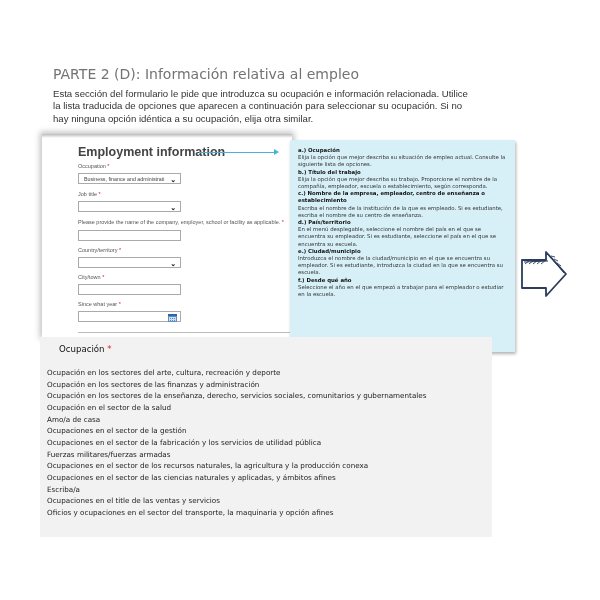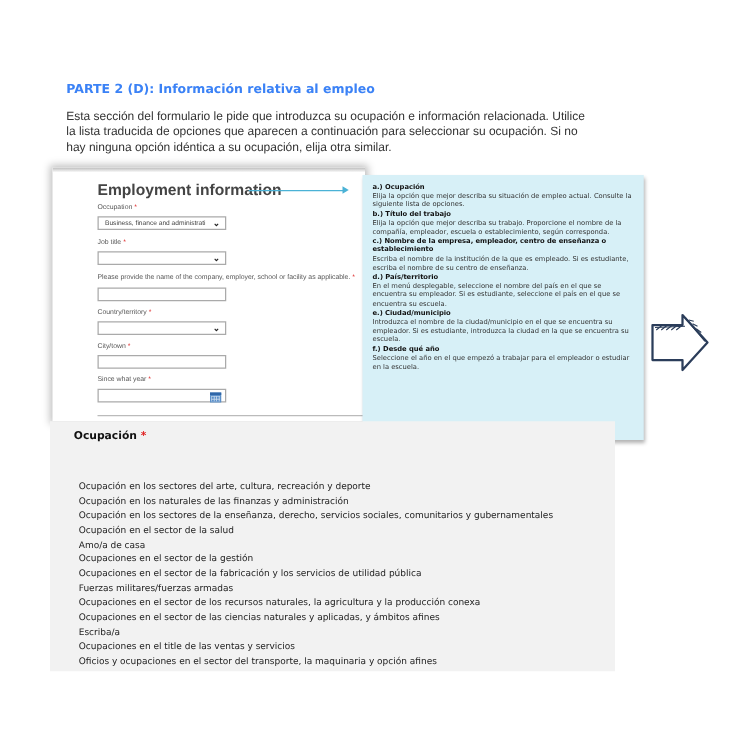--- a/index.html
+++ b/index.html
@@ -1,18 +1,18 @@
 <!DOCTYPE html>
 <html><head>
 <meta charset="utf-8">
 <style>
   html, body { margin: 0; padding: 0; background: #ffffff; }
   body { width: 600px; height: 600px; position: relative; overflow: hidden; font-family: "Liberation Sans", sans-serif; color: #222; }
 
-  .section-title { position: absolute; left: 53px; top: 66px; font-size: 10px; font-weight: bold; color: #3b82f6; font-family: "DejaVu Sans", sans-serif; letter-spacing: 0; }
+  .section-title { position: absolute; left: 53px; top: 66px; font-size: 14px; font-weight: normal; color: #737373; font-family: "DejaVu Sans", sans-serif; letter-spacing: 0; }
   .intro { position: absolute; left: 53px; top: 88px; width: 420px; font-size: 9.6px; line-height: 12.4px; color: #333; }
 
   
   .form-shot { position: absolute; left: 42px; top: 134px; width: 250px; height: 203px; background: #fff; box-shadow: 0 0 6px 2px rgba(0,0,0,0.25); overflow: hidden; }
   .form-shot .top-shade { position: absolute; left: 0; top: 0; width: 100%; height: 4px; background: linear-gradient(#bbb, #fff); }
   .emp-title { position: absolute; left: 36px; top: 11px; font-size: 12.5px; font-weight: bold; color: #444; }
   .emp-arrow { position: absolute; left: 157px; top: 18px; width: 76px; height: 1px; background: #4ab2d6; }
   .emp-arrow::after { content: ""; position: absolute; right: -4px; top: -3px; border-left: 5px solid #4ab2d6; border-top: 3.5px solid transparent; border-bottom: 3.5px solid transparent; }
 
   .f-label { position: absolute; left: 36px; font-size: 5.5px; color: #555; }
@@ -25,23 +25,23 @@
 
   
   .help { position: absolute; left: 290px; top: 140px; width: 225px; height: 212px; background: #d7f0f7; box-shadow: 1px 2px 3px rgba(0,0,0,0.3); padding: 7px 6px 0 8px; box-sizing: border-box; font-family: "DejaVu Sans", sans-serif; font-size: 5.4px; line-height: 7.2px; color: #333; }
   .help .h { font-weight: bold; color: #111; }
 
   
   .sketch-arrow { position: absolute; left: 518px; top: 248px; }
 
   
   .occ-box { position: absolute; left: 40px; top: 337px; width: 452px; height: 200px; background: #f2f2f2; }
-  .occ-head { position: absolute; left: 47px; top: 344px; font-size: 8.6px; font-weight: bold; color: #111; font-family: "DejaVu Sans", sans-serif; padding-left: 12px; }
+  .occ-head { position: absolute; left: 47px; top: 344px; font-size: 8.6px; font-weight: normal; color: #111; font-family: "DejaVu Sans", sans-serif; padding-left: 12px; }
   .occ-head .req { color: #e02020; }
-  .occ-list { position: absolute; left: 47px; top: 367px; font-family: "DejaVu Sans", sans-serif; font-size: 7.2px; line-height: 11.65px; color: #222; margin: 16px; padding: 0; list-style: none; }
+  .occ-list { position: absolute; left: 47px; top: 367px; font-family: "DejaVu Sans", sans-serif; font-size: 7.2px; line-height: 11.65px; color: #222; margin: 0; padding: 0; list-style: none; }
 </style>
 </head>
 <body>
 
 <div class="section-title">PARTE 2 (D): Información relativa al empleo</div>
 <div class="intro">Esta sección del formulario le pide que introduzca su ocupación e información relacionada. Utilice la lista traducida de opciones que aparecen a continuación para seleccionar su ocupación. Si no hay ninguna opción idéntica a su ocupación, elija otra similar.</div>
 
 <div class="form-shot">
   <div class="top-shade"></div>
   <div class="emp-title">Employment information</div>
@@ -89,21 +89,21 @@
   <path d="M4 12 L28 12 L28 4 L48 26 L28 48 L28 40 L4 40 Z" fill="none" stroke="#2b3d5a" stroke-width="1.8" stroke-linejoin="round"></path>
   <path d="M6 14 L30 13 M30 6 L46 25" fill="none" stroke="#2b3d5a" stroke-width="1"></path>
   <path d="M7 16 L12 12 M11 16 L16 12 M15 16 L20 12 M19 16 L24 12 M23 16 L28 12" stroke="#2b3d5a" stroke-width="0.9"></path>
   <path d="M33 8 L37 9 M36 11 L40 13 M39 15 L43 18" stroke="#2b3d5a" stroke-width="0.9"></path>
 </svg>
 
 <div class="occ-box"></div>
 <div class="occ-head"><span>Ocupación</span> <span class="req">*</span></div>
 <ul class="occ-list">
   <li>Ocupación en los sectores del arte, cultura, recreación y deporte</li>
-  <li>Ocupación en los naturales de las finanzas y administración</li>
+  <li>Ocupación en los sectores de las finanzas y administración</li>
   <li>Ocupación en los sectores de la enseñanza, derecho, servicios sociales, comunitarios y gubernamentales</li>
   <li>Ocupación en el sector de la salud</li>
   <li>Amo/a de casa</li>
   <li>Ocupaciones en el sector de la gestión</li>
   <li>Ocupaciones en el sector de la fabricación y los servicios de utilidad pública</li>
   <li>Fuerzas militares/fuerzas armadas</li>
   <li>Ocupaciones en el sector de los recursos naturales, la agricultura y la producción conexa</li>
   <li>Ocupaciones en el sector de las ciencias naturales y aplicadas, y ámbitos afines</li>
   <li>Escriba/a</li>
   <li>Ocupaciones en el title de las ventas y servicios</li>

